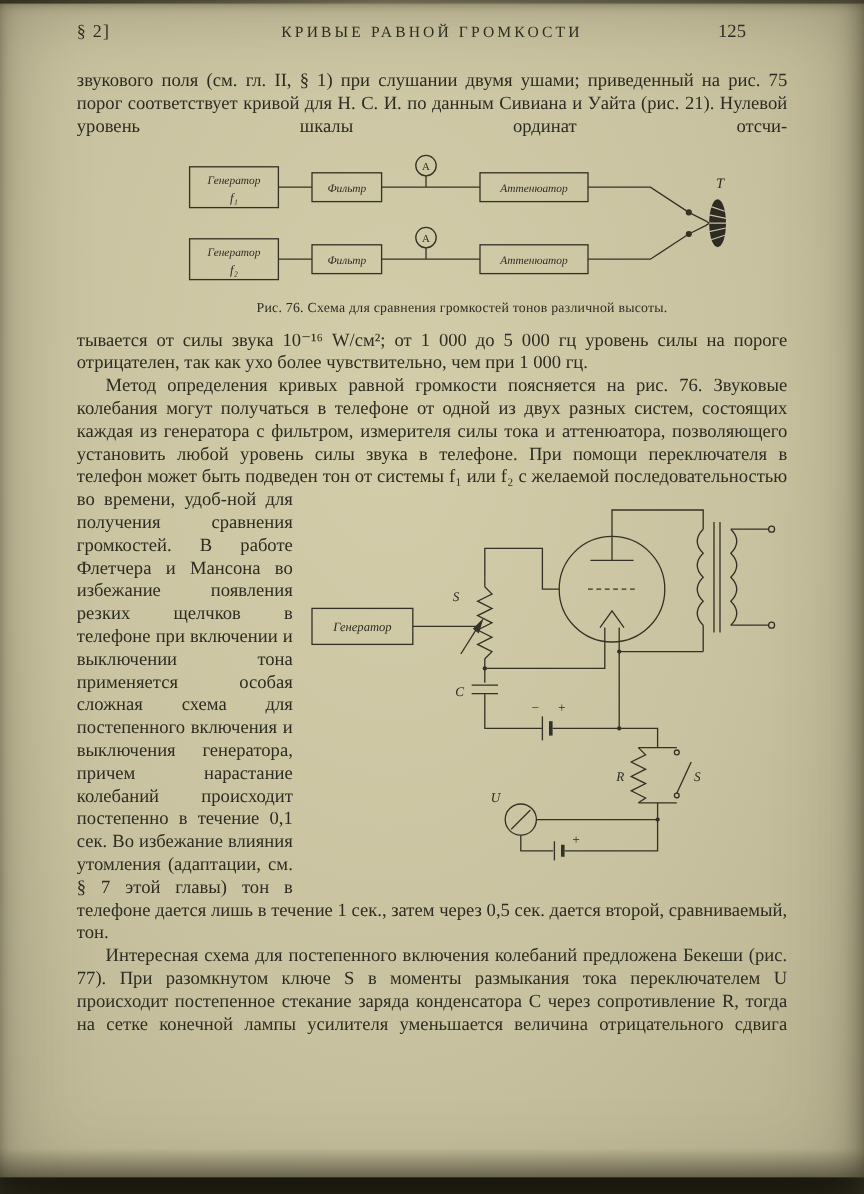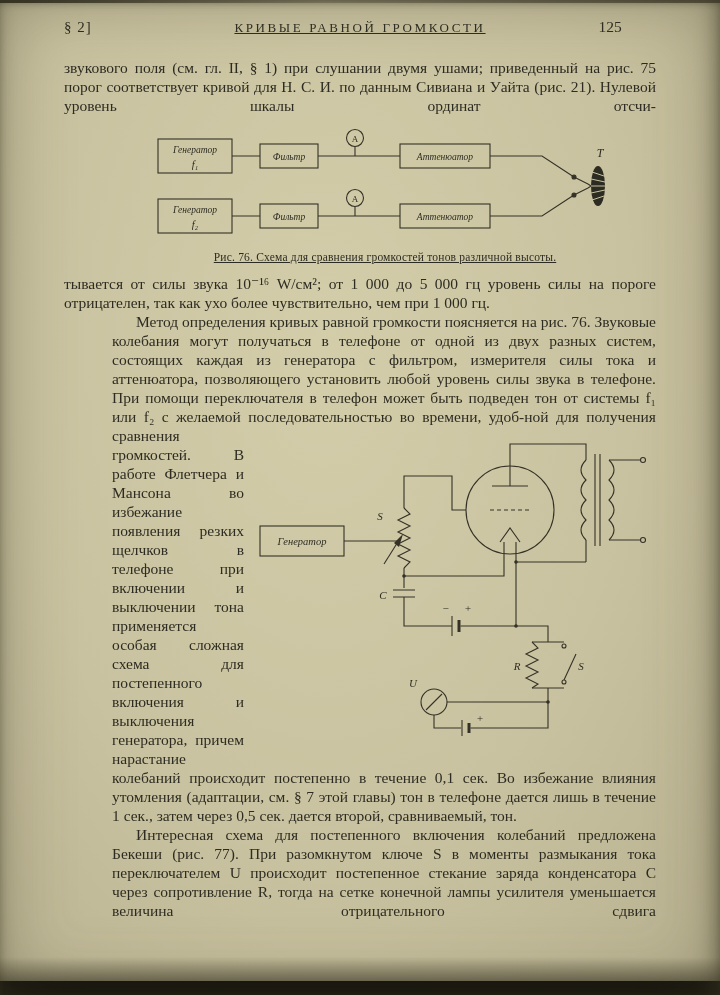--- a/index.html
+++ b/index.html
@@ -13,28 +13,28 @@
                 inset -12px 0 20px -9px rgba(55,51,34,.55),
                 inset 9px 0 16px -9px rgba(55,51,34,.35); }
   .topedge { position:absolute; top:0; left:0; right:0; height:3px;
     background:linear-gradient(to right, rgba(28,26,17,.85), rgba(28,26,17,.25) 45%, rgba(28,26,17,.6)); }
   .bottomshadow { position:absolute; bottom:14px; left:0; right:0; height:24px;
     background:linear-gradient(to bottom, rgba(50,47,30,0), rgba(45,42,26,.55)); }
   .bottombar { position:absolute; bottom:0; left:0; right:0; height:14px; background:#14130c; }
   .content { position:absolute; top:18px; left:64px; width:592px; }
   .pagehead { display:flex; align-items:baseline; margin-bottom:22px; }
   .sec { width:92px; font-size:15px; letter-spacing:1px; }
-  .runtitle { flex:1; text-align:center; font-size:13px; letter-spacing:2.6px; white-space:nowrap;text-decoration:underline; }
+  .runtitle { flex:1; text-align:center; font-size:13px; letter-spacing:2.6px; white-space:nowrap; }
   .pagenum { width:92px; text-align:center; font-size:15.5px; }
   .bodytext { font-size:15.5px; line-height:19px; text-align:justify; }
   .justlast { text-align-last: justify; }
-  .indent { text-indent:24px;margin-left:48px; }
+  .indent { text-indent:24px; }
   .clearp { clear:both; }
   .fig76 { width:470px; margin:12px 0 10px 86px; }
-  .figcap { display:block; font-size:11.5px; line-height:14px; text-align:center; margin-top:5px; letter-spacing:.2px; text-indent:0;text-decoration:underline; }
+  .figcap { display:block; font-size:11.5px; line-height:14px; text-align:center; margin-top:5px; letter-spacing:.2px; text-indent:0; }
   .capline { display:block; }
   .fig77float { display:block; float:right; width:400px; margin:4px 0 8px 12px; text-indent:0; }
   svg { display:block; }
   svg text { font-family:"Liberation Serif","DejaVu Serif",serif; fill:#2d2c22; }
   .sl  { font-size:9.5px; font-style:italic; }
   .sl2 { font-size:10.5px; font-style:italic; }
   .sm  { font-size:9px; }
   .slb { font-size:11px; font-style:italic; }
   .slT { font-size:12px; font-style:italic; }
 </style>

